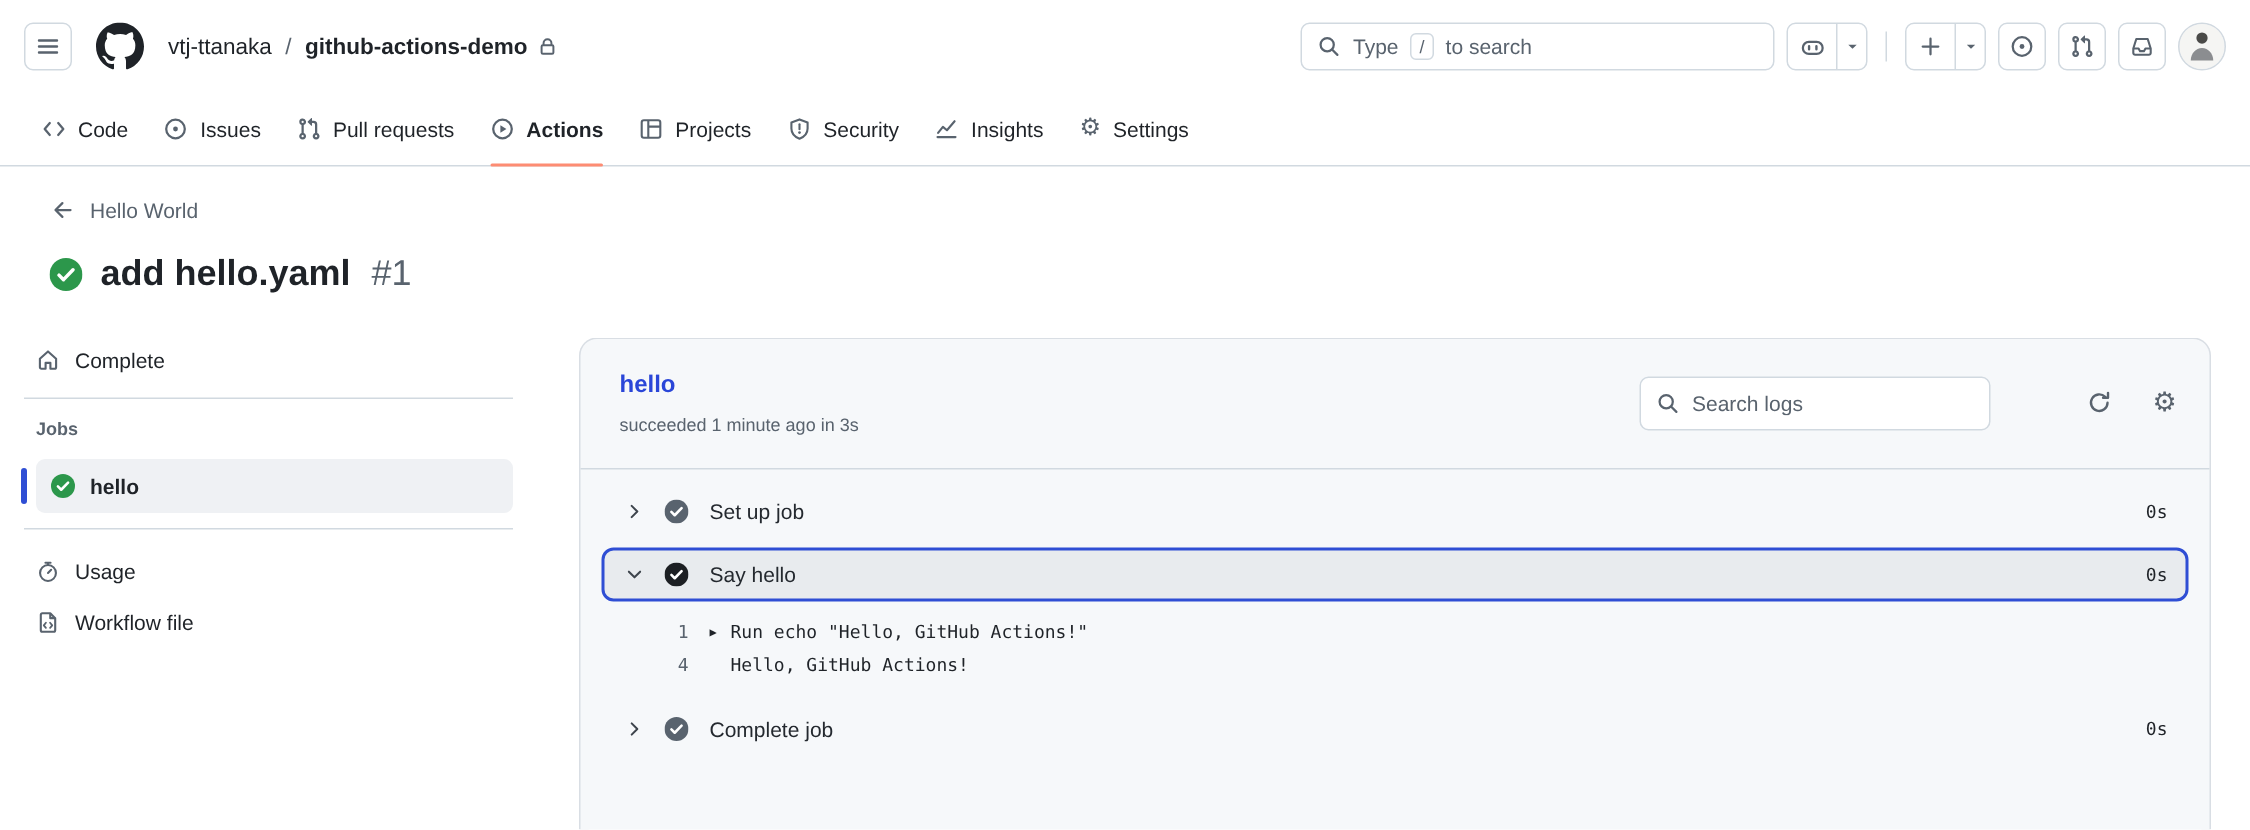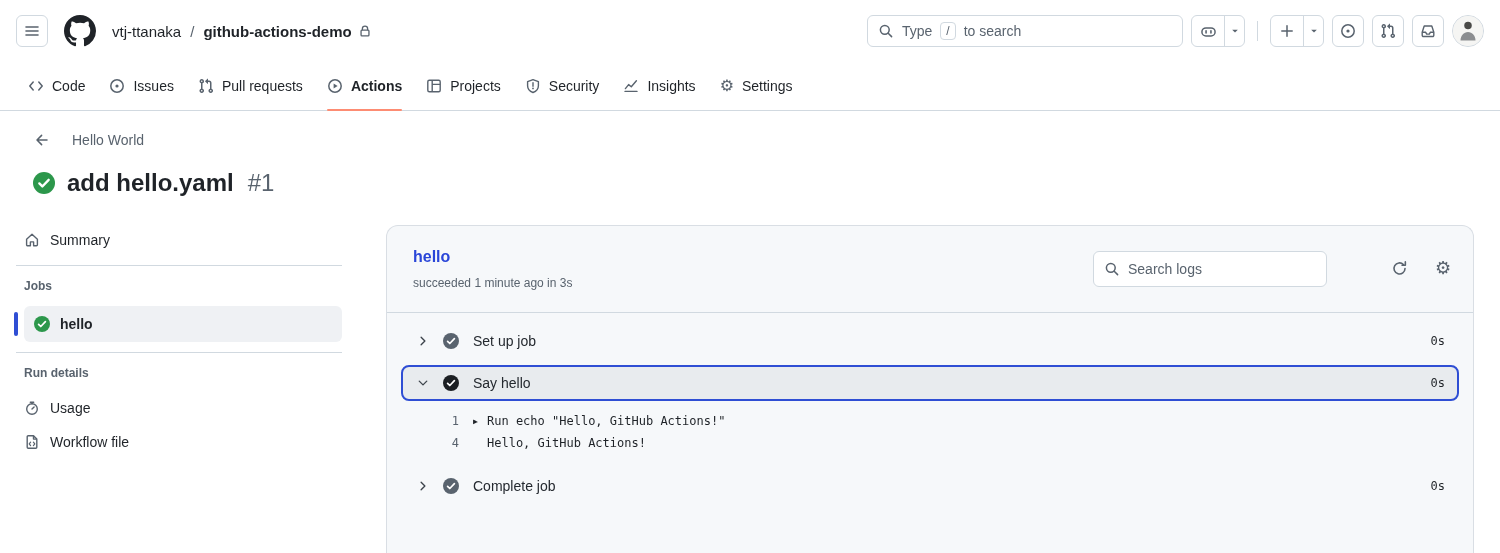--- a/index.html
+++ b/index.html
@@ -37,21 +37,21 @@
   .tab { display:flex; align-items:center; gap:8px; padding:0 8px; height:48px; font-size:14px; color:#1f2328;
     position:relative; cursor:pointer; }
   .tab .ticon { color:#59636e; display:flex; }
   .tab.active { font-weight:600; }
   .tab.active::after { content:""; position:absolute; left:8px; right:8px; bottom:-1px; height:2px;
     background:#fd8c73; border-radius:2px; }
   .gearchar { font-size:16px; line-height:16px; color:#59636e; }
 
   
   .run-head { position:relative; height:112px; }
-  .back-link { position:absolute; left:34px; top:21px; display:flex; align-items:center; gap:22px;
+  .back-link { position:absolute; left:34px; top:21px; display:flex; align-items:center; gap:10px;
     color:#59636e; font-size:14px; cursor:pointer; }
   .run-title { position:absolute; left:33px; top:58px; display:flex; align-items:center; gap:12px; }
   .check-lg { width:22px; height:22px; color:#2c974b; }
   .run-title h1 { font-size:24px; font-weight:600; color:#1f2328; }
   .run-number { font-size:24px; font-weight:400; color:#59636e; margin-left:2px; }
   .run-actions { position:absolute; right:26px; top:32px; display:flex; gap:10px; }
   .btn { height:32px; padding:0 13px; border:1px solid #d1d9e0; border-radius:6px; background:#f6f8fa;
     font-size:14px; font-weight:500; color:#24292f; display:flex; align-items:center; cursor:pointer;
     font-family:"Liberation Sans", sans-serif; }
   .btn-kebab { width:33px; padding:0; justify-content:center; color:#59636e; }
@@ -307,38 +307,37 @@
   </div>
 </div>
 
 <div class="sidebar">
   <div class="side-row">
     <span class="sicon">
       <svg width="16" height="16" viewBox="0 0 16 16">
           <path d="M2.6 7.2L8 2.3l5.4 4.9v5.6a1 1 0 0 1-1 1H9.6V9.9H6.4v3.9H3.6a1 1 0 0 1-1-1z" fill="none" stroke="currentColor" stroke-width="1.4" stroke-linejoin="round"></path>
         </svg>
     </span>
-    <span>Summary</span>
+    <span>Complete</span>
   </div>
   <hr class="side-div">
   <div class="side-heading">Jobs</div>
   <div class="job-item-wrap">
     <div class="job-active-bar"></div>
     <div class="job-item">
       <span class="check-sm check-green">
         <svg width="16" height="16" viewBox="0 0 16 16">
             <circle cx="8" cy="8" r="8" fill="currentColor"></circle>
             <path d="M4.6 8.3l2.2 2.2 4.6-4.8" fill="none" stroke="#fff" stroke-width="1.7" stroke-linecap="round" stroke-linejoin="round"></path>
           </svg>
       </span>
       <span>hello</span>
     </div>
   </div>
   <hr class="side-div">
-  <div class="side-heading">Run details</div>
   <div class="side-row rd">
     <span class="sicon">
       <svg width="16" height="16" viewBox="0 0 16 16">
           <circle cx="8" cy="9" r="5.3" fill="none" stroke="currentColor" stroke-width="1.4"></circle>
           <path d="M8 3.7V2.2M6.3 2.2h3.4M8 9l2.1-2.1" stroke="currentColor" stroke-width="1.4" stroke-linecap="round"></path>
         </svg>
     </span>
     <span>Usage</span>
   </div>
   <div class="side-row rd2">

